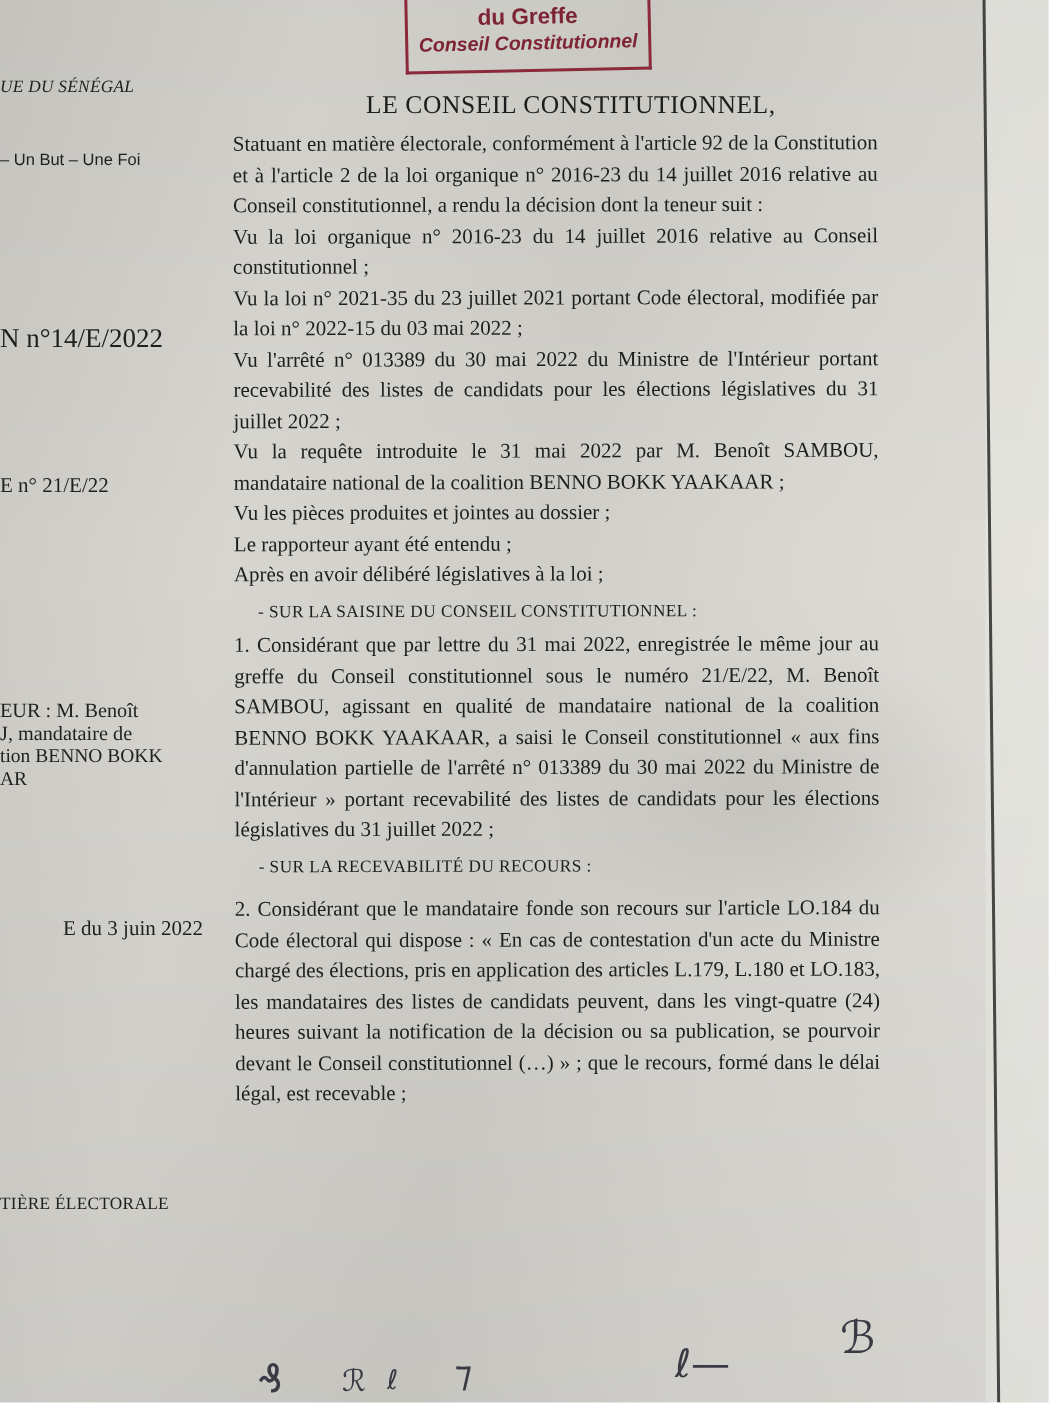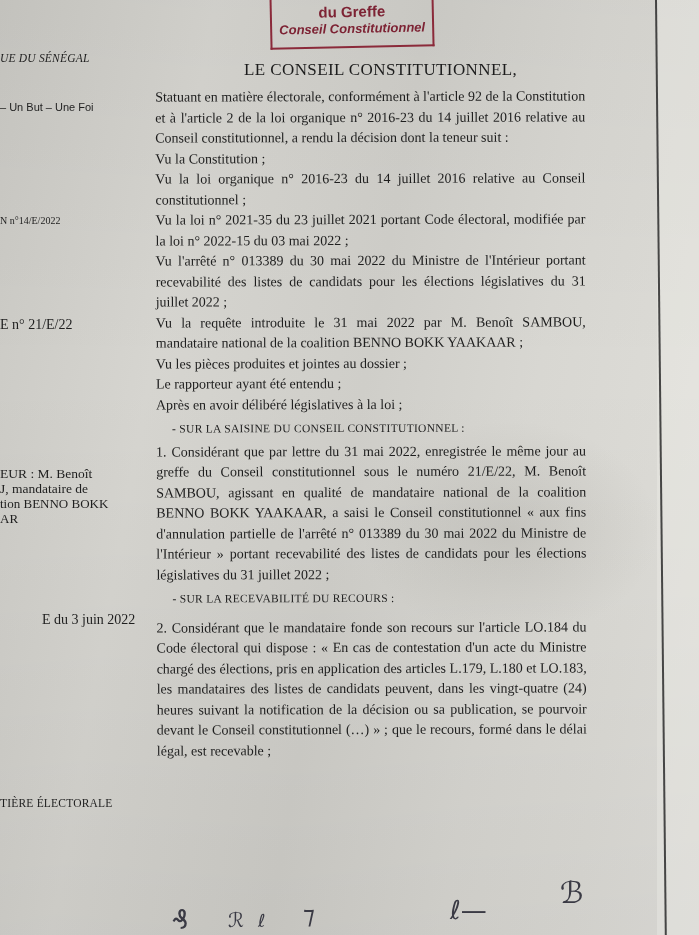--- a/index.html
+++ b/index.html
@@ -44,36 +44,35 @@
 <div class="fold-light"></div>
 <div class="fold"></div>
 
 <div class="stamp">
   <div class="l1">du Greffe</div>
   <div class="l2">Conseil Constitutionnel</div>
 </div>
 
 <div class="left small" style="top:52px;font-style:italic;">UE DU SÉNÉGAL</div>
 <div class="left sans" style="top:89px;margin-top:12px;">– Un But – Une Foi</div>
-<div class="left" style="top:215px;font-size:10px;text-align:center;">N n°14/E/2022</div>
+<div class="left" style="top:215px;font-size:18px;text-align:center;">N n°14/E/2022</div>
 <div class="left" style="top:317px;font-size:14px;">E n° 21/E/22</div>
 <div>
   <div class="left" style="top:466px;font-size:13.5px;">EUR : M. Benoît</div>
   <div class="left" style="top:481px;font-size:13.5px;">J, mandataire de</div>
   <div class="left" style="top:496px;font-size:13px;">tion BENNO BOKK</div>
   <div class="left" style="top:511px;font-size:13px;">AR</div>
 </div>
 <div class="left" style="top:612px;font-size:14px;padding-left:42px;">E du 3 juin 2022</div>
 <div class="left small" style="top:797px;">TIÈRE ÉLECTORALE</div>
 
 <div class="title">LE CONSEIL CONSTITUTIONNEL,</div>
 
 <div class="main" style="top:87px;">
   <p class="p">Statuant en matière électorale, conformément à l'article 92 de la Constitution et à l'article 2 de la loi organique n° 2016-23 du 14 juillet 2016 relative au Conseil constitutionnel, a rendu la décision dont la teneur suit :</p>
-  <p class="p">Vu la Constitution ;</p>
   <p class="p">Vu la loi organique n° 2016-23 du 14 juillet 2016 relative au Conseil constitutionnel ;</p>
   <p class="p">Vu la loi n° 2021-35 du 23 juillet 2021 portant Code électoral, modifiée par la loi n° 2022-15 du 03 mai 2022 ;</p>
   <p class="p">Vu l'arrêté n° 013389 du 30 mai 2022 du Ministre de l'Intérieur portant recevabilité des listes de candidats pour les élections législatives du 31 juillet 2022 ;</p>
   <p class="p">Vu la requête introduite le 31 mai 2022 par M. Benoît SAMBOU, mandataire national de la coalition BENNO BOKK YAAKAAR ;</p>
   <p class="p">Vu les pièces produites et jointes au dossier ;</p>
   <p class="p">Le rapporteur ayant été entendu ;</p>
   <p class="p">Après en avoir délibéré législatives à la loi ;</p>
   <div class="section">- SUR LA SAISINE DU CONSEIL CONSTITUTIONNEL :</div>
   <p class="p">1. Considérant que par lettre du 31 mai 2022, enregistrée le même jour au greffe du Conseil constitutionnel sous le numéro 21/E/22, M. Benoît SAMBOU, agissant en qualité de mandataire national de la coalition BENNO BOKK YAAKAAR, a saisi le Conseil constitutionnel « aux fins d'annulation partielle de l'arrêté n° 013389 du 30 mai 2022 du Ministre de l'Intérieur » portant recevabilité des listes de candidats pour les élections législatives du 31 juillet 2022 ;</p>
   <div class="section">- SUR LA RECEVABILITÉ DU RECOURS :</div>

